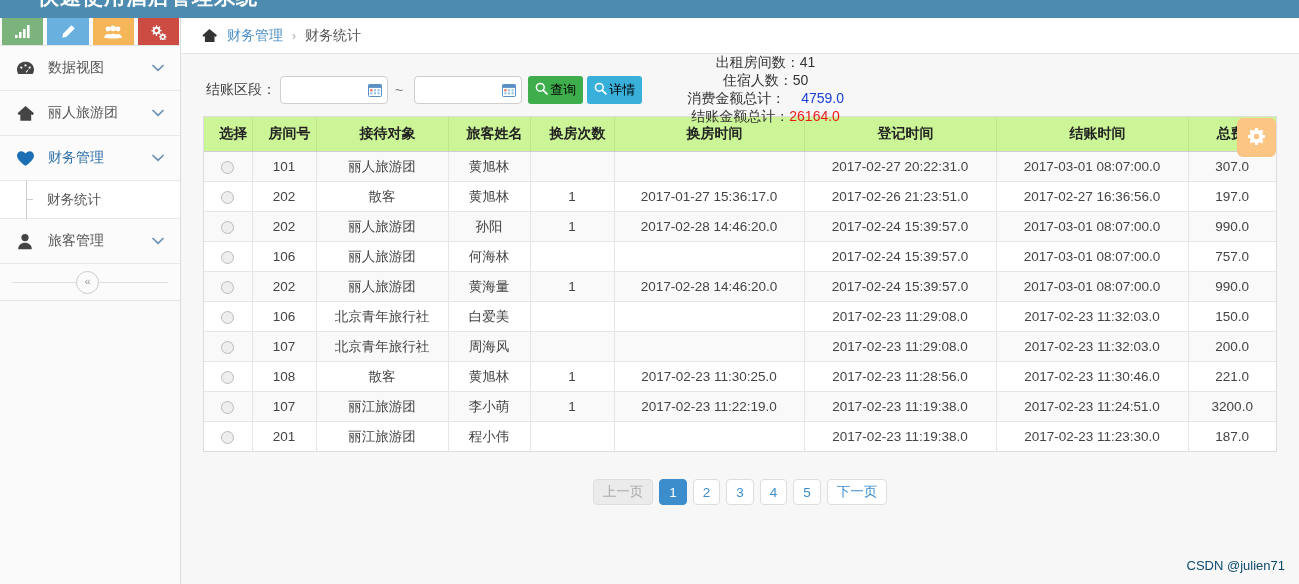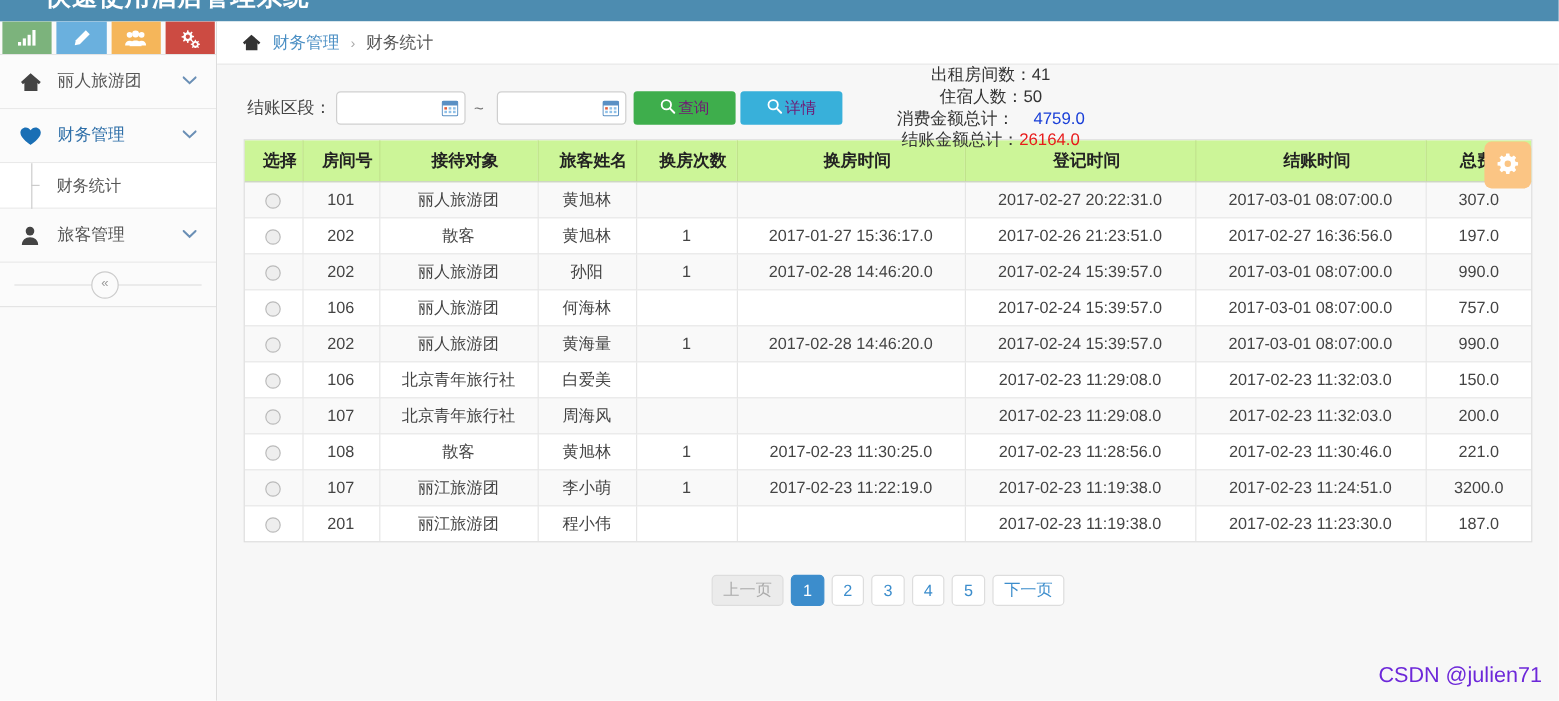--- a/index.html
+++ b/index.html
@@ -218,25 +218,25 @@
   }
   .cal-ico {
     position: absolute;
     right: 5px;
     top: 6px;
   }
   .tilde { margin: 0 7px; color: #777; font-size: 14px; }
   .btn-q {
     height: 28px;
     border-radius: 3px;
-    color: #701a75;
+    color: #000000;
     font-size: 13px;
     display: flex;
     align-items: center;
-    padding: 0 22px;
+    padding: 0 7px;
     cursor: pointer;
     white-space: nowrap;
   }
   .btn-green { background: #3eae4c; margin-left: 6px; }
   .btn-blue  { background: #38b0da; margin-left: 4px; }
   .btn-q svg { margin-right: 2px; }
 
   .stats {
     display: flex;
     align-items: center;
@@ -337,22 +337,22 @@
     cursor: pointer;
     box-sizing: border-box;
   }
   .pg.active { background: #3c8dcc; color: #fff; border-color: #3c8dcc; }
   .pg.disabled { background: #ebebeb; color: #aaa; cursor: default; }
 
   .watermark {
     position: absolute;
     right: 14px;
     bottom: 12px;
-    color: #6d28d9;
-    font-size: 18px;
+    color: #0c4a6e;
+    font-size: 13px;
   }
 </style>
 </head>
 <body>
 
 <div class="topbar">
 
   <div class="topbar-title">快速使用酒店管理系统</div>
 </div>
 
@@ -395,20 +395,37 @@
           <circle cx="7.5" cy="6.6" r="1.8" fill="#cc4b42"></circle>
           <path d="M13.4 9.1l.8.0.2 1.1.95.4.9-.65.55.55-.65.9.4.95 1.1.2v.8l-1.1.2-.4.95.65.9-.55.55-.9-.65-.95.4-.2 1.1h-.8l-.2-1.1-.95-.4-.9.65-.55-.55.65-.9-.4-.95-1.1-.2v-.8l1.1-.2.4-.95-.65-.9.55-.55.9.65.95-.4z" fill="#fff"></path>
           <circle cx="13.8" cy="12.9" r="1.25" fill="#cc4b42"></circle>
         </svg>
       </span>
     </div>
   </div>
 
   <div class="menu">
 
+    <div class="menu-item">
+      <span class="mi-icon">
+        <svg width="19" height="17" viewBox="0 0 19 17">
+          <path d="M9.5 1.5C4.8 1.5 1 5.1 1 9.6c0 1.6.5 3.1 1.3 4.4h14.4c.8-1.3 1.3-2.8 1.3-4.4 0-4.5-3.8-8.1-8.5-8.1z" fill="currentColor"></path>
+          <circle cx="5.3" cy="7.6" r="1.15" fill="#fafafa"></circle>
+          <circle cx="9.5" cy="5.4" r="1.15" fill="#fafafa"></circle>
+          <circle cx="13.7" cy="7.6" r="1.15" fill="#fafafa"></circle>
+          <path d="M9.5 11.9l3.6-3.3-2.4 4.2z" fill="#fafafa"></path>
+        </svg>
+      </span>
+      <span class="mi-label">数据视图</span>
+      <span class="chev">
+        <svg width="12" height="8" viewBox="0 0 12 8">
+            <path d="M1 1.5L6 6.3l5-4.8" stroke="currentColor" stroke-width="1.7" fill="none" stroke-linecap="round"></path>
+          </svg>
+      </span>
+    </div>
 
     <div class="menu-item">
       <span class="mi-icon">
         <svg width="19" height="17" viewBox="0 0 19 17">
           <path d="M9.5 1L18 8.3l-1.6 1.9-1.2-1v6.6H4.3V9.2l-1.2 1L1.5 8.3z" fill="currentColor"></path>
         </svg>
       </span>
       <span class="mi-label">丽人旅游团</span>
       <span class="chev">
         <svg width="12" height="8" viewBox="0 0 12 8">

